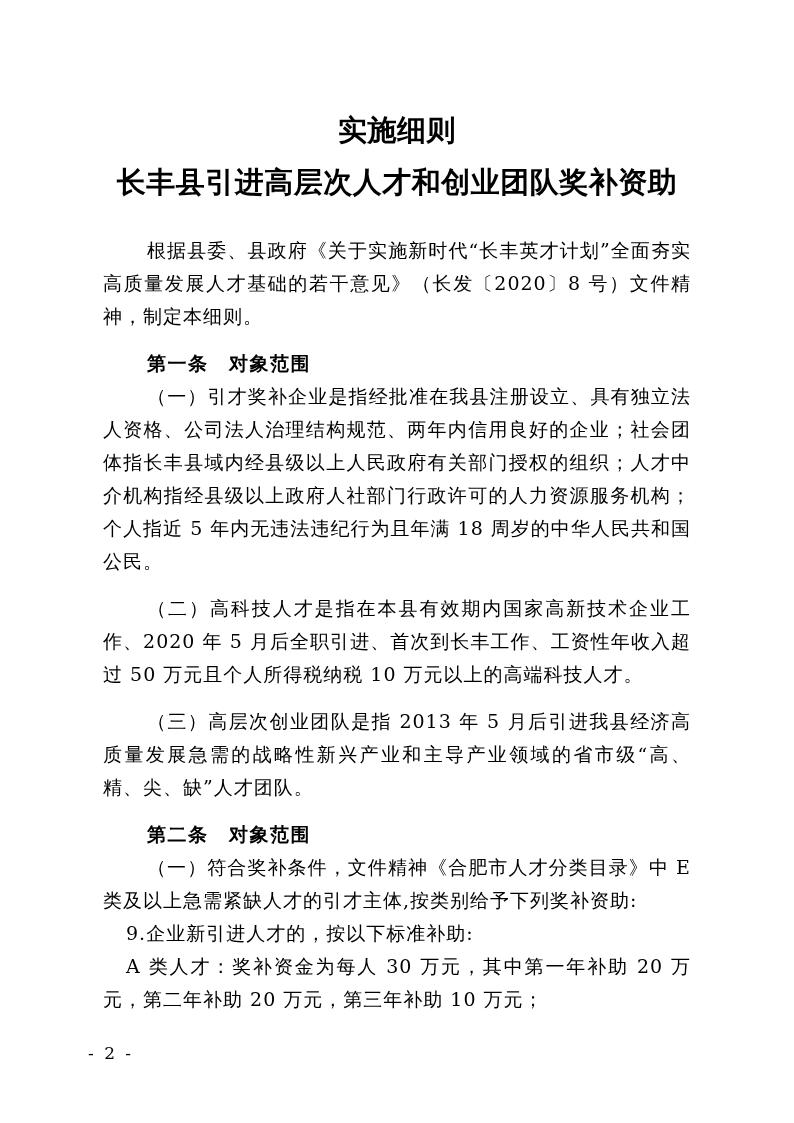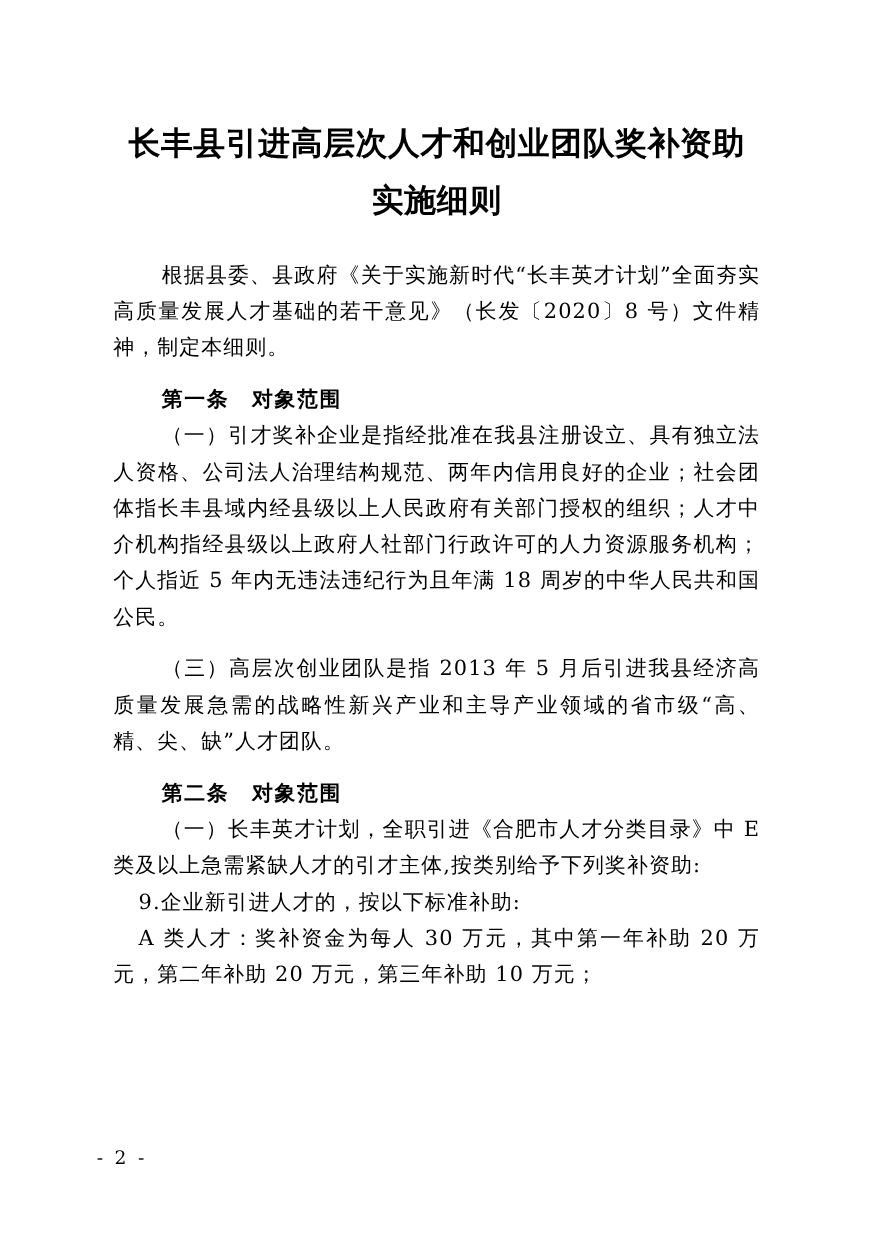--- a/index.html
+++ b/index.html
@@ -66,28 +66,29 @@
     color: #000000;
     font-family: "DejaVu Serif", "Liberation Serif", serif;
   }
 </style>
 </head>
 <body>
 
 <div class="page">
   <div class="content">
     <div class="doc-title">
+      <div>实施细则</div>
       <div>长丰县引进高层次人才和创业团队奖补资助</div>
-      <div>实施细则</div>
     </div>
     <div class="doc-body" id="doc-body">
         <p class="para">根据县委、县政府《关于实施新时代“长丰英才计划”全面夯实高质量发展人才基础的若干意见》（长发〔2020〕8 号）文件精神，制定本细则。</p>
         <p class="para heading space-before">第一条　对象范围</p>
         <p class="para">（一）引才奖补企业是指经批准在我县注册设立、具有独立法人资格、公司法人治理结构规范、两年内信用良好的企业；社会团体指长丰县域内经县级以上人民政府有关部门授权的组织；人才中介机构指经县级以上政府人社部门行政许可的人力资源服务机构；个人指近 5 年内无违法违纪行为且年满 18 周岁的中华人民共和国公民。</p>
+        <p class="para space-before">（二）高科技人才是指在本县有效期内国家高新技术企业工作、2020 年 5 月后全职引进、首次到长丰工作、工资性年收入超过 50 万元且个人所得税纳税 10 万元以上的高端科技人才。</p>
         <p class="para space-before">（三）高层次创业团队是指 2013 年 5 月后引进我县经济高质量发展急需的战略性新兴产业和主导产业领域的省市级“高、精、尖、缺”人才团队。</p>
         <p class="para heading space-before">第二条　对象范围</p>
-        <p class="para">（一）长丰英才计划，全职引进《合肥市人才分类目录》中 E 类及以上急需紧缺人才的引才主体,按类别给予下列奖补资助:</p>
+        <p class="para">（一）符合奖补条件，文件精神《合肥市人才分类目录》中 E 类及以上急需紧缺人才的引才主体,按类别给予下列奖补资助:</p>
         <p class="para sub">9.企业新引进人才的，按以下标准补助:</p>
         <p class="para sub">A 类人才：奖补资金为每人 30 万元，其中第一年补助 20 万元，第二年补助 20 万元，第三年补助 10 万元；</p>
       </div>
   </div>
   <div class="page-number">- 2 -</div>
 </div>
 
 </body></html>

